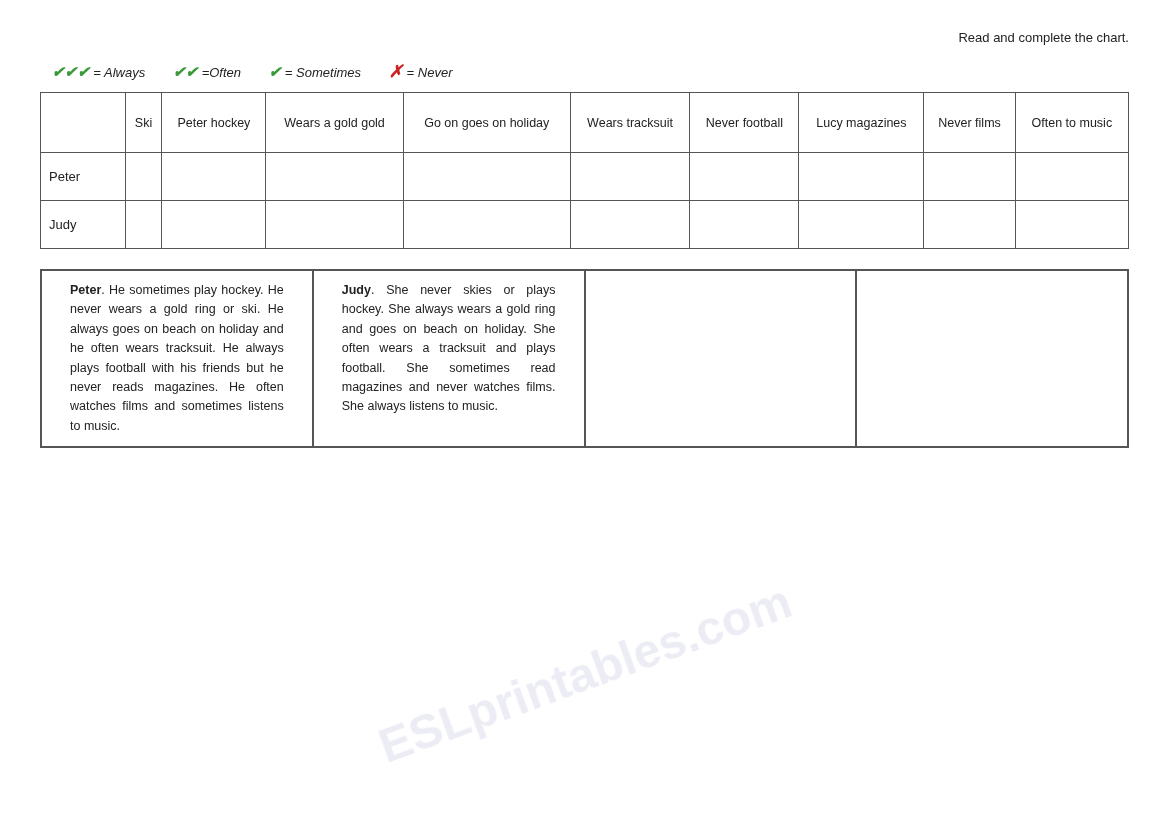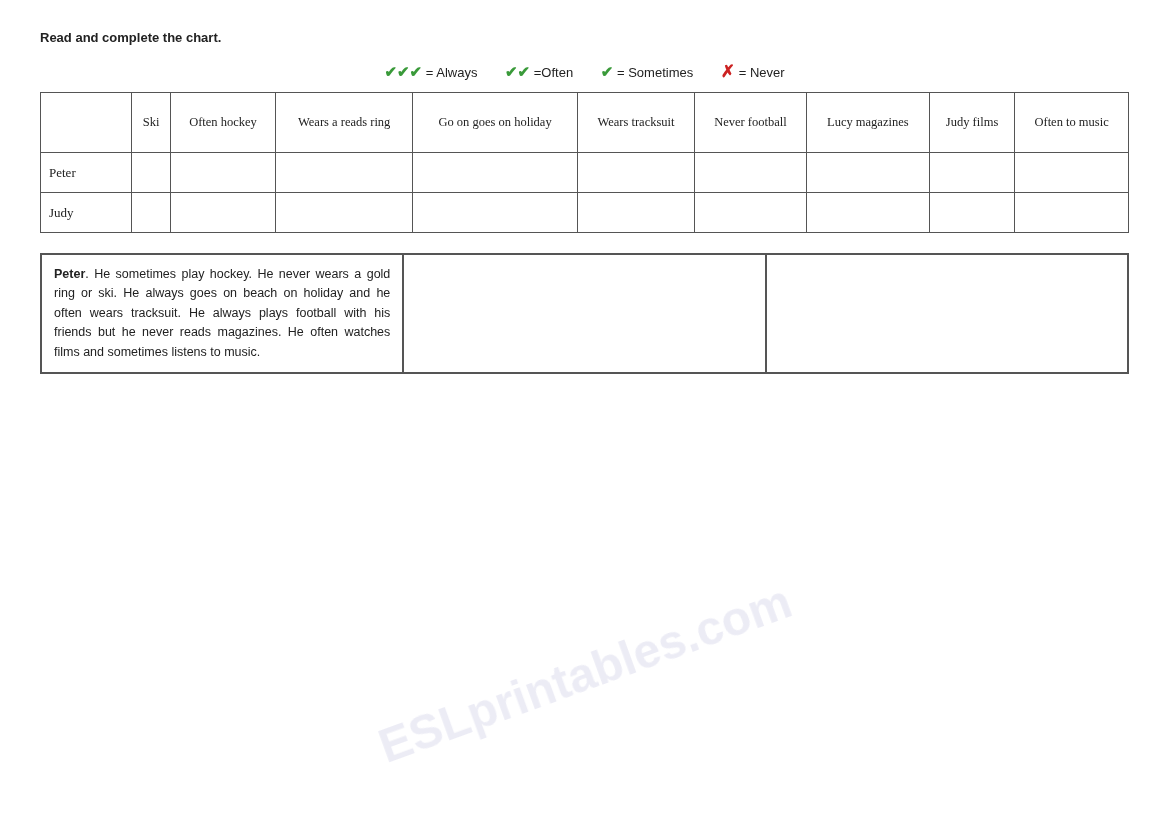--- a/index.html
+++ b/index.html
@@ -7,27 +7,28 @@
       background: #fff;
       font-family: Arial, sans-serif;
       font-size: 13px;
       padding: 30px 40px;
       color: #222;
       width: 1169px;
       min-height: 821px;
     }
     .instruction {
       font-size: 13px;
-      font-weight: bold;
+      font-weight: normal;
       margin-bottom: 16px;
+      text-align: right;
     }
     .legend {
-      text-align: center;
       margin-bottom: 10px;
       font-size: 13px;
+      font-style: italic;
     }
     .legend-item {
       display: inline-block;
       margin: 0 12px;
     }
     .check-green {
       color: #3a9a3a;
       font-size: 15px;
       font-weight: bold;
     }
@@ -36,25 +37,24 @@
       font-size: 17px;
       font-weight: bold;
     }
     table.main-table {
       width: 100%;
       border-collapse: collapse;
       margin-bottom: 20px;
     }
     table.main-table th, table.main-table td {
       border: 1px solid #555;
-      padding: 4px 6px;
+      padding: 16px 6px;
       text-align: center;
       vertical-align: middle;
       height: 40px;
-      font-family: Liberation Serif, serif;
     }
     table.main-table td.name-cell {
       text-align: left;
       padding-left: 8px;
       min-width: 70px;
     }
     table.main-table th {
       font-weight: normal;
       font-size: 12.5px;
       height: 60px;
@@ -63,21 +63,21 @@
       height: 50px;
     }
     .text-section {
       width: 100%;
       border: 1px solid #555;
       border-collapse: collapse;
       display: flex;
     }
     .text-box {
       border: 1px solid #555;
-      padding: 10px 12px;
+      padding: 10px 28px;
       font-size: 12.5px;
       line-height: 1.55;
       flex: 1;
       text-align: justify;
     }
     .text-box strong {
       font-weight: bold;
     }
     .watermark {
       position: fixed;
@@ -115,27 +115,27 @@
     <span class="cross-red">✗</span>
     <span>= Never</span>
   </span>
 </div>
 
 <table class="main-table">
   <thead>
     <tr>
       <th></th>
       <th>Ski</th>
-      <th>Often hockey</th>
-      <th>Wears a reads ring</th>
+      <th>Peter hockey</th>
+      <th>Wears a gold gold</th>
       <th>Go on goes on holiday</th>
       <th>Wears tracksuit</th>
       <th>Never football</th>
       <th>Lucy magazines</th>
-      <th>Judy films</th>
+      <th>Never films</th>
       <th>Often to music</th>
     </tr>
   </thead>
   <tbody id="table-body">
 
   <tr>
         <td class="name-cell">Peter</td>
         <td></td>
         <td></td>
         <td></td>
@@ -157,17 +157,18 @@
         <td></td>
         <td></td>
         <td></td>
       </tr>
     </tbody>
 </table>
 
 <div class="text-section" id="text-section">
 
 <div class="text-box"><strong>Peter</strong>. He sometimes play hockey. He never wears a gold ring or ski. He always goes on beach on holiday and he often wears tracksuit. He always plays football with his friends but he never reads magazines. He often watches films and sometimes listens to music.</div>
+    <div class="text-box"><strong>Judy</strong>. She never skies or plays hockey. She always wears a gold ring and goes on beach on holiday. She often wears a tracksuit and plays football. She sometimes read magazines and never watches films. She always listens to music.</div>
     <div class="text-box"></div>
     <div class="text-box"></div>
   </div>
 
 <div class="watermark">ESLprintables.com</div>
 
 </body></html>

